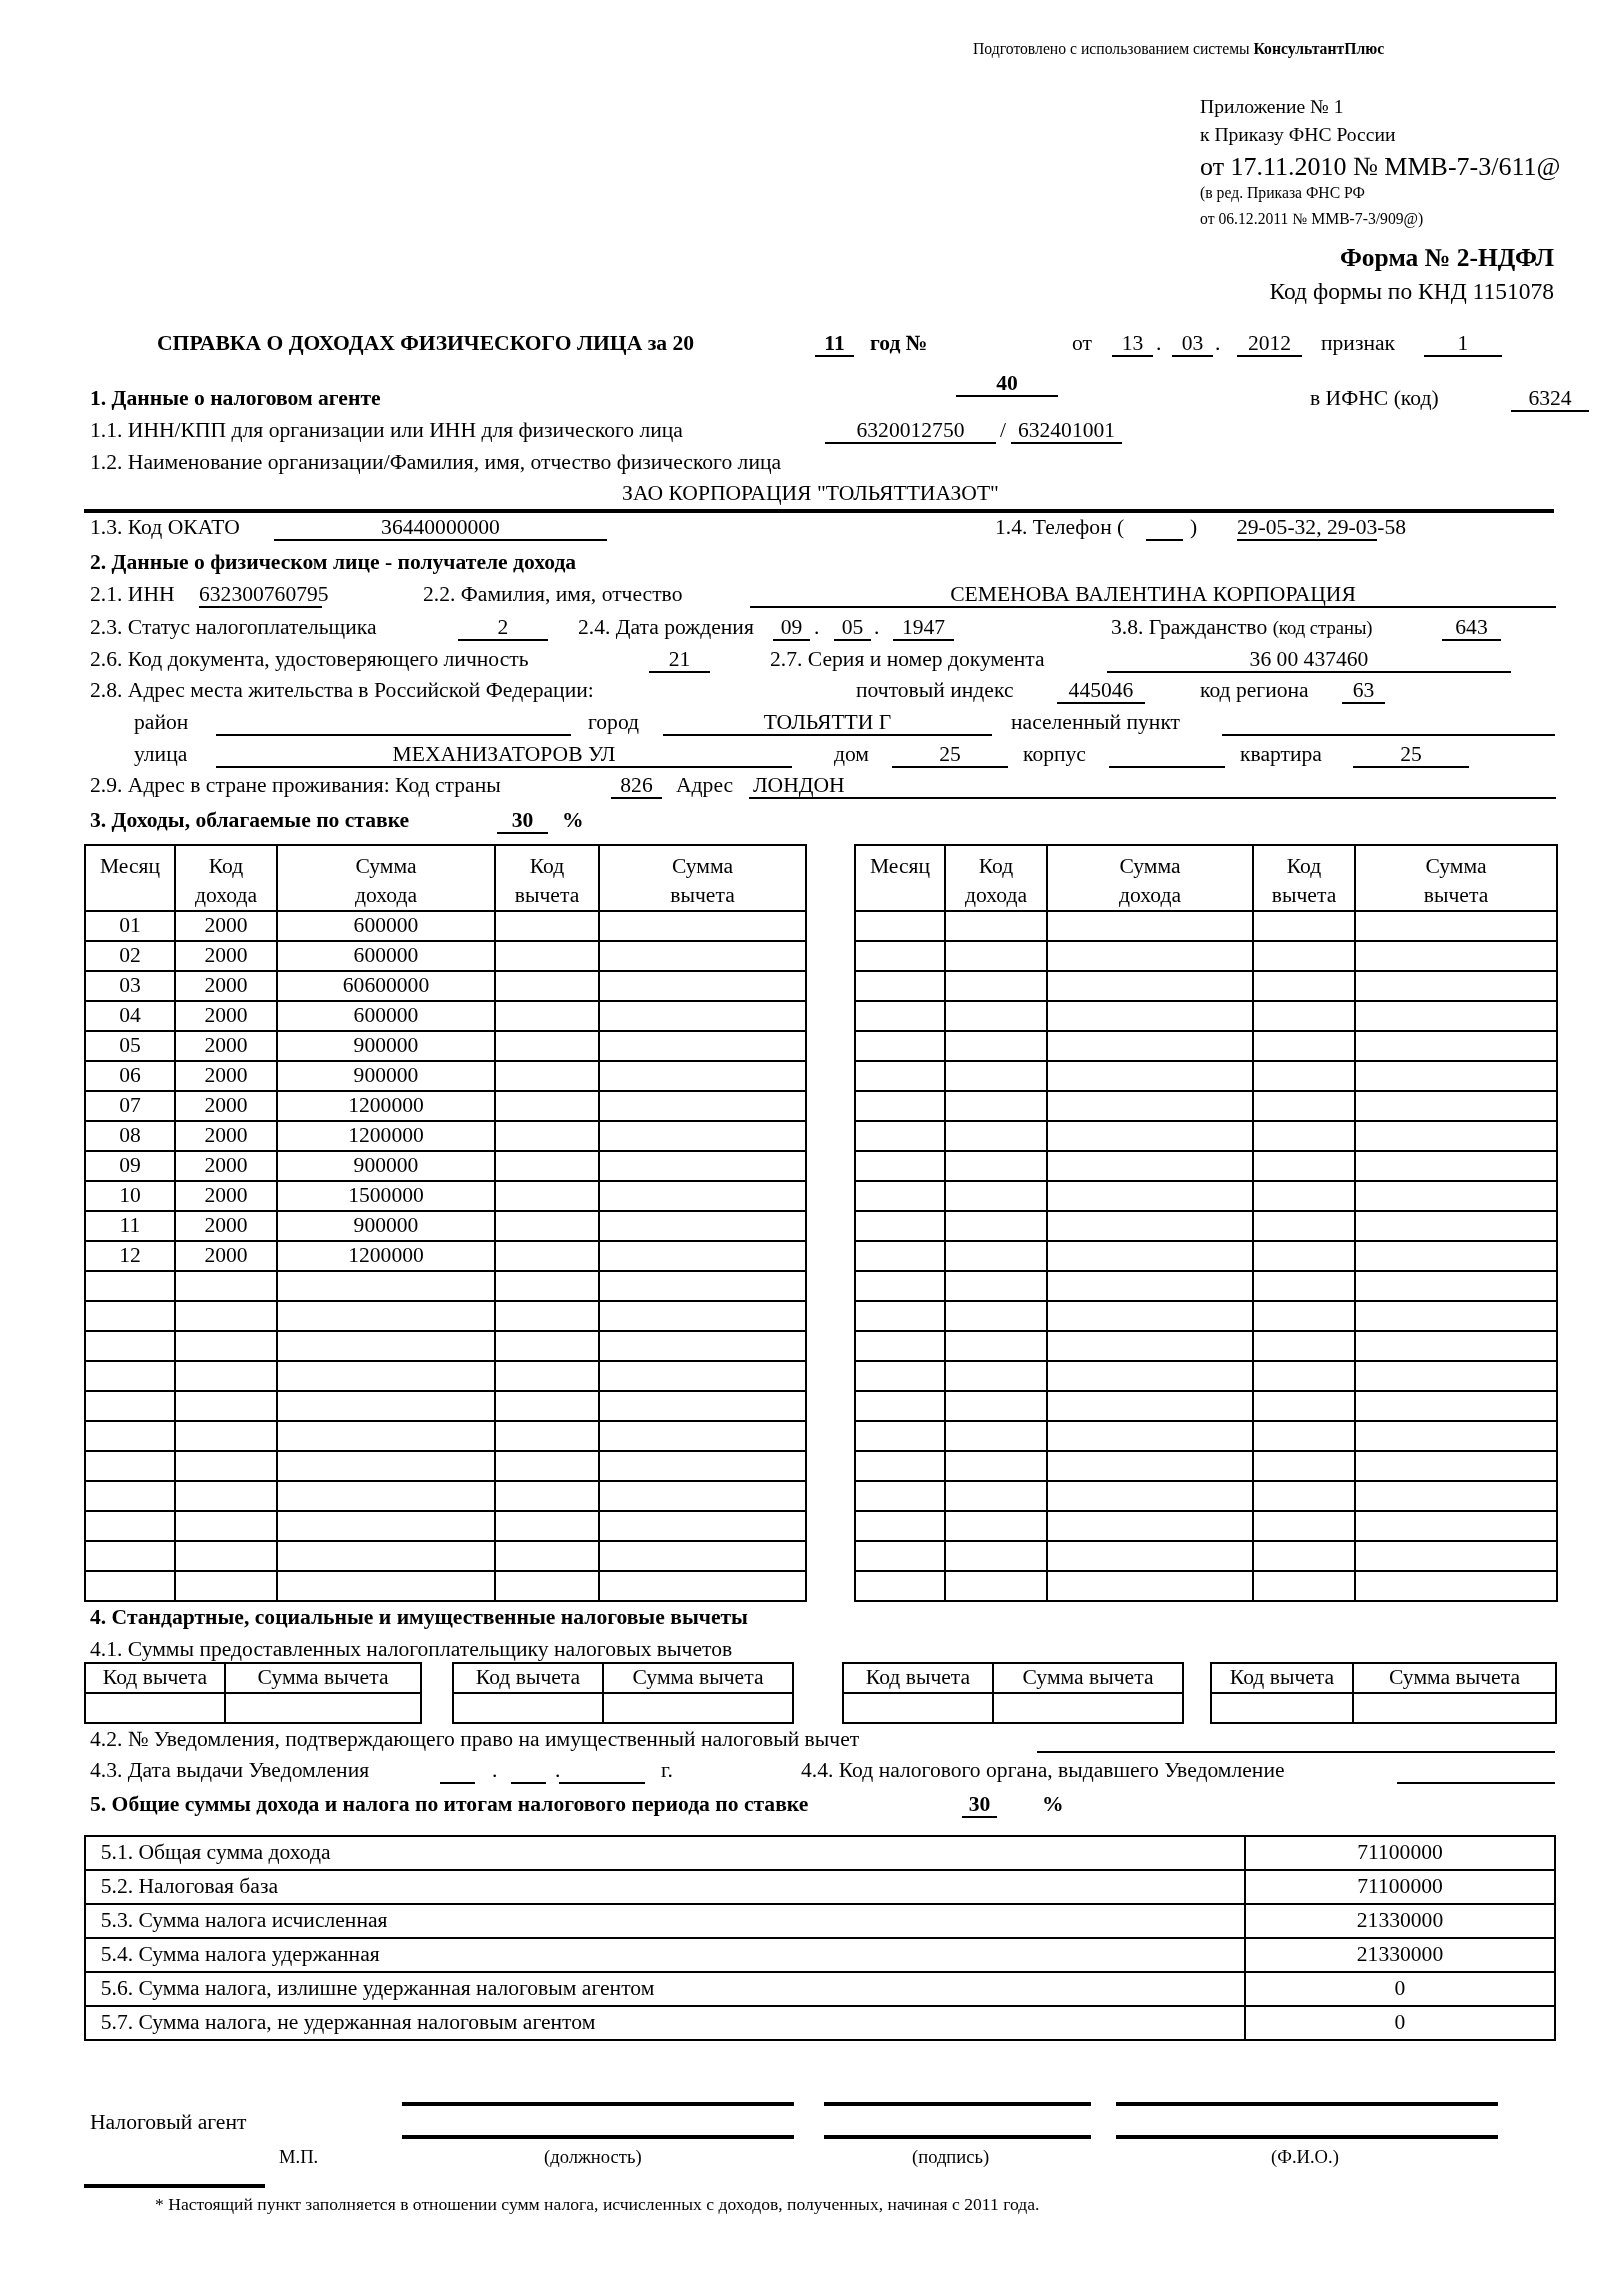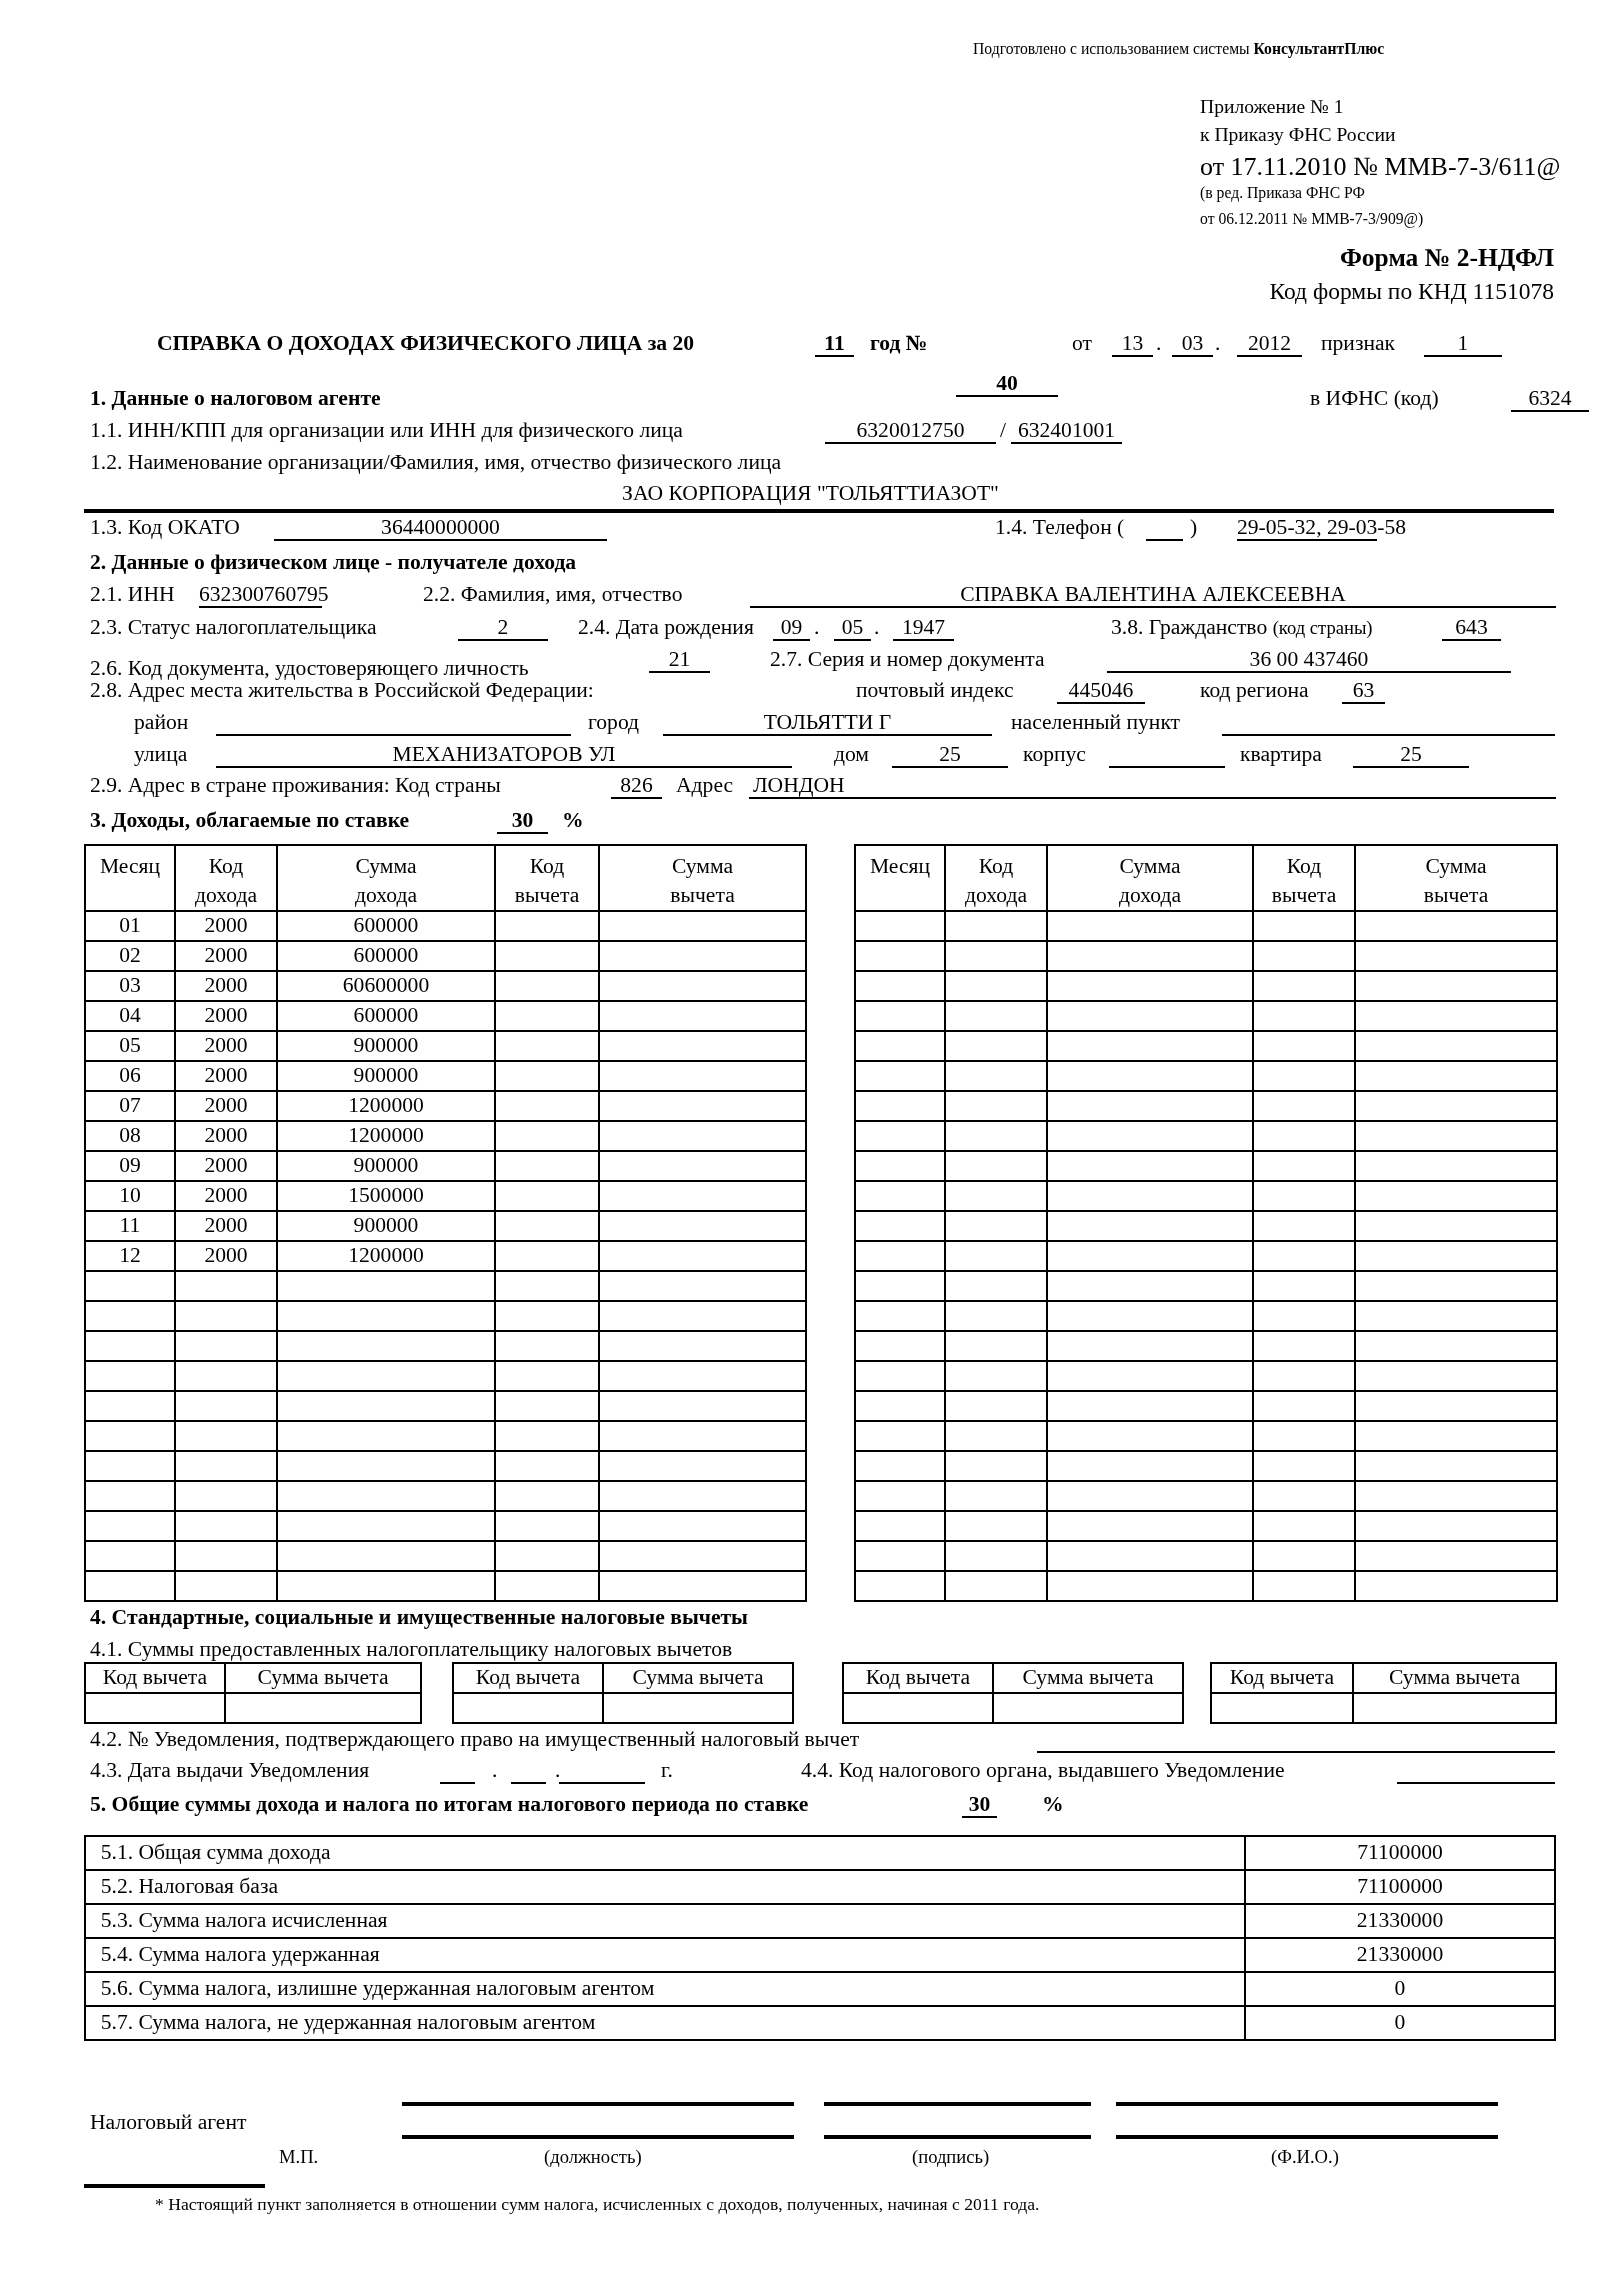--- a/index.html
+++ b/index.html
@@ -75,36 +75,36 @@
 <div class="abs" style="left:995px; top:517px;">1.4. Телефон (</div>
 <div class="ul" style="left:1146px; top:517px; width:37px;">&nbsp;</div>
 <div class="abs" style="left:1190px; top:517px;">)</div>
 <div class="ul" style="left:1237px; top:517px; width:140px;">29-05-32, 29-03-58</div>
 
 <div class="abs b" style="left:90px; top:552px;">2. Данные о физическом лице - получателе дохода</div>
 
 <div class="abs" style="left:90px; top:584px;">2.1. ИНН</div>
 <div class="ul" style="left:199px; top:584px; width:123px;">632300760795</div>
 <div class="abs" style="left:423px; top:584px;">2.2. Фамилия, имя, отчество</div>
-<div class="ul" style="left:750px; top:584px; width:806px;">СПРАВКА ВАЛЕНТИНА АЛЕКСЕЕВНА</div>
+<div class="ul" style="left:750px; top:584px; width:806px;">СЕМЕНОВА ВАЛЕНТИНА КОРПОРАЦИЯ</div>
 
 <div class="abs" style="left:90px; top:617px;">2.3. Статус налогоплательщика</div>
 <div class="ul" style="left:458px; top:617px; width:90px;">2</div>
 <div class="abs" style="left:578px; top:617px;">2.4. Дата рождения</div>
 <div class="ul" style="left:773px; top:617px; width:37px;">09</div>
 <div class="abs" style="left:814px; top:617px;">.</div>
 <div class="ul" style="left:834px; top:617px; width:37px;">05</div>
 <div class="abs" style="left:874px; top:617px;">.</div>
 <div class="ul" style="left:893px; top:617px; width:61px;">1947</div>
 <div class="abs" style="left:1111px; top:617px;">
   <span>3.8. Гражданство</span> <span style="font-size:18.6px;">(код страны)</span>
 </div>
 <div class="ul" style="left:1442px; top:617px; width:59px;">643</div>
 
-<div class="abs" style="left:90px; top:649px;margin-top:9px;">2.6. Код документа, удостоверяющего личность</div>
+<div class="abs" style="left:90px; top:649px;">2.6. Код документа, удостоверяющего личность</div>
 <div class="ul" style="left:649px; top:649px; width:61px;">21</div>
 <div class="abs" style="left:770px; top:649px;">2.7. Серия и номер документа</div>
 <div class="ul" style="left:1107px; top:649px; width:404px;">36 00 437460</div>
 
 <div class="abs" style="left:90px; top:680px;">2.8. Адрес места жительства в Российской Федерации:</div>
 <div class="abs" style="left:856px; top:680px;">почтовый индекс</div>
 <div class="ul" style="left:1057px; top:680px; width:88px;">445046</div>
 <div class="abs" style="left:1200px; top:680px;">код региона</div>
 <div class="ul" style="left:1342px; top:680px; width:43px;">63</div>
 

